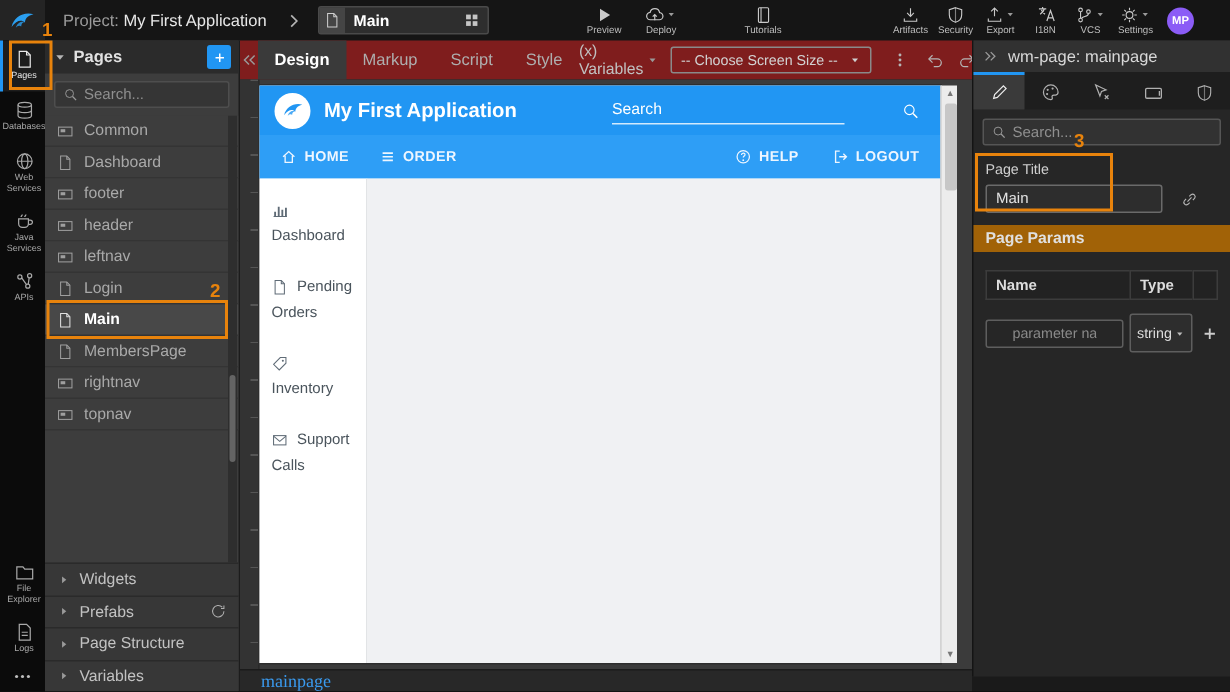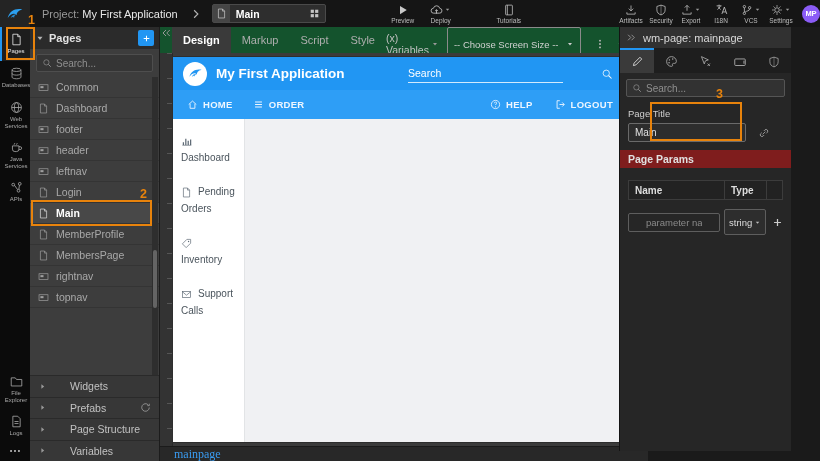--- a/index.html
+++ b/index.html
@@ -21,21 +21,21 @@
   .pill-doc { width:17px; height:17px; background:#454545; display:flex; align-items:center; justify-content:center; margin-right:6px; color:#cfcfcf; }
   .pill-label { flex:1; font-size:10.5px; font-weight:bold; color:#fff; }
   .page-pill .grid { color:#c5c5c5; }
   .tb-group-left { display:flex; margin-left:62px; }
   .tb-btn { display:flex; flex-direction:column; align-items:center; justify-content:center; min-width:30px; height:27px; color:#c9c9c9; cursor:pointer; }
   .tb-btn .lbl { font-size:6.5px; color:#bdbdbd; margin-top:1px; white-space:nowrap; }
   .tb-ic-row { display:flex; align-items:center; }
   .tb-ic-row .caret { color:#9a9a9a; margin-left:1px; }
   .tb-sp1 { width:8px; } .tb-sp2 { width:38px; }
   .tb-group-right { margin-left:auto; display:flex; align-items:center; }
-  .avatar { width:18px; height:18px; border-radius:50%; background:#8b5cf6; color:#fff; font-size:7.5px; font-weight:bold; display:flex; align-items:center; justify-content:center; margin:0 0 0 6px; }
+  .avatar { width:18px; height:18px; border-radius:50%; background:#8b5cf6; color:#fff; font-size:7.5px; font-weight:bold; display:flex; align-items:center; justify-content:center; margin:0 24px 0 6px; }
 
   
   .rail { position:absolute; left:0; top:27px; width:30px; height:434px; background:#0b0b0b; display:flex; flex-direction:column; }
   .rail-item { height:34px; display:flex; flex-direction:column; align-items:center; justify-content:center; color:#a9a9a9; cursor:pointer; border-left:2px solid transparent; }
   .rail-item .lbl { font-size:6px; text-align:center; line-height:1.15; margin-top:2px; }
   .rail-item.tall { height:40px; }
   .rail-item.active { background:#1d1d1d; border-left:2px solid #2196f3; color:#e8e8e8; }
   .rail-spacer { flex:1; }
   .rail-dots { height:16px; display:flex; align-items:center; justify-content:center; color:#bdbdbd; cursor:pointer; margin-bottom:2px; }
 
@@ -50,34 +50,34 @@
   .pp-search input::placeholder { color:#8f8f8f; }
   .pp-search .mag { color:#9a9a9a; }
   .pp-list { flex:1; overflow:hidden; position:relative; }
   .pp-row { height:21px; display:flex; align-items:center; padding:0 8px; border-bottom:1px solid #343434; color:#a9a9a9; font-size:10.5px; cursor:pointer; background:#3d3d3d; }
   .pp-row .ric { color:#9f9f9f; margin-right:7px; }
   .pp-row.active { background:#484848; color:#fff; font-weight:bold; }
   .pp-row.active .ric { color:#e0e0e0; }
   .pp-scrolltrack { position:absolute; right:1px; top:0; bottom:0; width:6px; background:#2e2e2e; }
   .pp-scrollthumb { position:absolute; left:1px; width:4px; top:58%; height:58px; background:#646464; border-radius:2px; }
   .pp-sections { flex:none; }
-  .pp-section { height:21.5px; background:#373737; border-top:1px solid #2a2a2a; display:flex; align-items:center; padding:0 8px; color:#c2c2c2; font-size:10.5px; cursor:pointer;gap:17px; }
+  .pp-section { height:21.5px; background:#373737; border-top:1px solid #2a2a2a; display:flex; align-items:center; padding:0 8px; color:#c2c2c2; font-size:10.5px; cursor:pointer; }
   .pp-section .caret { color:#9a9a9a; margin-right:6px; }
   .pp-section .refresh { margin-left:auto; color:#b0b0b0; }
 
   
   .center { position:absolute; left:160px; top:27px; width:488px; height:434px; display:flex; flex-direction:column; }
-  .c-toolbar { height:26px; background:#14532d; display:flex; align-items:flex-start; flex:none; }
+  .c-toolbar { height:26px; background:#7f1d1d; display:flex; align-items:center; flex:none; }
   .c-collapse { width:20px; display:flex; justify-content:center; color:#9a9a9a; cursor:pointer; }
   .c-tab { height:26px; line-height:26px; padding:0 11px; font-size:11px; color:#aeaeae; cursor:pointer; }
   .c-tab.active { background:#3a3a3a; color:#fff; font-weight:bold; }
   .c-right { margin-left:auto; display:flex; align-items:center; }
   .c-vars { font-size:10.5px; color:#c0c0c0; display:flex; align-items:center; cursor:pointer; }
   .c-vars .caret { color:#9a9a9a; margin-left:2px; }
-  .screen-select { margin:0 8px; height:34px; border:1px solid #8a8a8a; border-radius:2px; display:flex; align-items:center; padding:0 6px; font-size:9.5px; color:#d2d2d2; cursor:pointer; white-space:nowrap; }
+  .screen-select { margin:0 8px; height:18px; border:1px solid #8a8a8a; border-radius:2px; display:flex; align-items:center; padding:0 6px; font-size:9.5px; color:#d2d2d2; cursor:pointer; white-space:nowrap; }
   .screen-select .caret { margin-left:7px; color:#cfcfcf; }
   .c-iconbtn { color:#b5b5b5; margin:0 5px; cursor:pointer; display:flex; }
   .c-work { flex:1; position:relative; background:#3b3b3b; overflow:hidden; }
   .ruler-v { position:absolute; left:0; top:0; bottom:0; width:13px; background:#333; border-right:1px solid #2a2a2a;
     background-image:repeating-linear-gradient(to bottom, #555 0 1px, transparent 1px 25px); background-size:5px 100%; background-repeat:no-repeat; background-position:right top; }
   .app-frame { position:absolute; left:13px; top:4px; width:454px; height:385px; background:#fff; display:flex; flex-direction:column; box-shadow:0 0 0 1px #2e2e2e; }
   .app-header { height:33px; background:#2196f3; display:flex; align-items:center; padding:0 10px; flex:none; }
   .app-logo { width:24px; height:24px; border-radius:50%; background:#fff; display:flex; align-items:center; justify-content:center; color:#2196f3; flex:none; }
   .app-title { color:#fff; font-size:13.5px; font-weight:bold; margin-left:9px; white-space:nowrap; }
   .app-search { margin-left:auto; width:155px; border-bottom:1.5px solid rgba(255,255,255,.8); color:#fff; font-size:10.5px; padding:2px 0 3px; cursor:text; }
@@ -93,37 +93,37 @@
   .sn-item .sic { color:#5f6b76; margin-right:6px; }
   .app-content { flex:1; background:#f0f1f3; }
   .app-scrollbar { position:absolute; left:467px; top:4px; width:11px; height:385px; background:#ececec; border-left:1px solid #d9d9d9; }
   .sb-arrow { position:absolute; left:0; width:11px; height:11px; display:flex; align-items:center; justify-content:center; font-size:6px; color:#777; cursor:pointer; }
   .sb-arrow.up { top:0; } .sb-arrow.down { bottom:0; }
   .sb-thumb { position:absolute; left:1.5px; top:12px; width:8px; height:58px; background:#c7c7c7; border-radius:2px; cursor:grab; }
   .c-footer { height:15px; background:#282828; border-top:1px solid #1b1b1b; display:flex; align-items:center; padding-left:14px; flex:none; }
   .c-footer .crumb { font-size:12px; color:#3a9bf0; cursor:pointer;font-family:Liberation Serif, serif; }
 
   
-  .rpanel { position:absolute; left:619px; top:27px; width:172px; height:424px; background:#262626; border-left:1px solid #141414; display:flex; flex-direction:column; }
+  .rpanel { position:absolute; left:648px; top:27px; width:172px; height:424px; background:#262626; border-left:1px solid #141414; display:flex; flex-direction:column; }
   .rp-title { height:21px; background:#313131; display:flex; align-items:center; padding:0 6px; flex:none; }
   .rp-title .col { color:#9a9a9a; margin-right:6px; cursor:pointer; display:flex; }
   .rp-title .t { font-size:11px; color:#d8d8d8; }
   .rp-tabs { height:25px; background:#1e1e1e; display:flex; flex:none; }
   .rp-tab { flex:1; display:flex; align-items:center; justify-content:center; color:#b0b0b0; border-top:2px solid transparent; cursor:pointer; }
   .rp-tab.active { background:#3a3a3a; border-top:2px solid #2196f3; color:#ececec; }
   .rp-search { margin:6px; height:18px; background:#323232; border:1px solid #555; border-radius:2px; display:flex; align-items:center; padding:0 5px; flex:none; }
   .rp-search input { background:transparent; border:none; outline:none; color:#ccc; font-size:10px; width:100%; margin-left:4px; font-family:inherit; }
   .rp-search input::placeholder { color:#8f8f8f; }
   .rp-search .mag { color:#9a9a9a; }
   .rp-ptitle { padding:5px 8px 8px; flex:none; }
   .rp-ptitle .lbl { font-size:9.5px; color:#d0d0d0; margin-bottom:4px; }
   .rp-ptitle .row { display:flex; align-items:center; }
   .rp-ptitle input { width:118px; height:19px; background:#2d2d2d; border:1px solid #6a6a6a; border-radius:2px; color:#e2e2e2; font-size:10px; padding:0 6px; outline:none; font-family:inherit; }
   .rp-ptitle .link { margin-left:12px; color:#b5b5b5; cursor:pointer; display:flex; }
-  .rp-params-h { height:18px; background:#7f1d1d; color:#e0e0e0; font-size:10.5px; font-weight:bold; line-height:18px; padding:0 8px; flex:none; }
+  .rp-params-h { height:18px; background:#a16207; color:#e0e0e0; font-size:10.5px; font-weight:bold; line-height:18px; padding:0 8px; flex:none; }
   .rp-table { margin:12px 8px 0; flex:none; }
   .rp-thead { display:flex; }
   .rp-th { background:#222; border:1px solid #3c3c3c; border-right:none; height:20px; line-height:19px; font-size:10px; font-weight:bold; color:#ddd; padding:0 6px; }
   .rp-th.name { width:96px; } .rp-th.type { width:42px; } .rp-th.stub { width:17px; border-right:1px solid #3c3c3c; }
   .rp-trow { display:flex; align-items:center; margin-top:9px; }
   .rp-trow input { width:92px; height:19px; background:#262626; border:1px solid #5e5e5e; border-radius:2px; font-size:9.5px; color:#bdbdbd; padding:0 17px; outline:none; font-family:inherit; }
   .rp-trow input::placeholder { color:#8a8a8a; }
   .rp-select { width:46px; height:19px; margin-left:4px; background:#2d2d2d; border:1px solid #5e5e5e; border-radius:2px; display:flex; align-items:center; justify-content:space-between; padding:12px 4px; font-size:9.5px; color:#ddd; cursor:pointer; }
   .rp-select .caret { color:#bbb; }
   .rp-plus { margin-left:6px; color:#ccc; cursor:pointer; display:flex; }
@@ -537,26 +537,20 @@
           <svg class="ic ric" width="11" height="11">
             <use href="#s-file"></use>
           </svg>
           <span>Login</span>
         </div>
       <div class="pp-row active">
           <svg class="ic ric" width="11" height="11">
             <use href="#s-file"></use>
           </svg>
           <span>Main</span>
-        </div>
-      <div class="pp-row">
-          <svg class="ic ric" width="11" height="11">
-            <use href="#s-file"></use>
-          </svg>
-          <span>MemberProfile</span>
         </div>
       <div class="pp-row">
           <svg class="ic ric" width="11" height="11">
             <use href="#s-file"></use>
           </svg>
           <span>MembersPage</span>
         </div>
       <div class="pp-row">
           <svg class="ic ric" width="11" height="11">
             <use href="#s-partial"></use>

